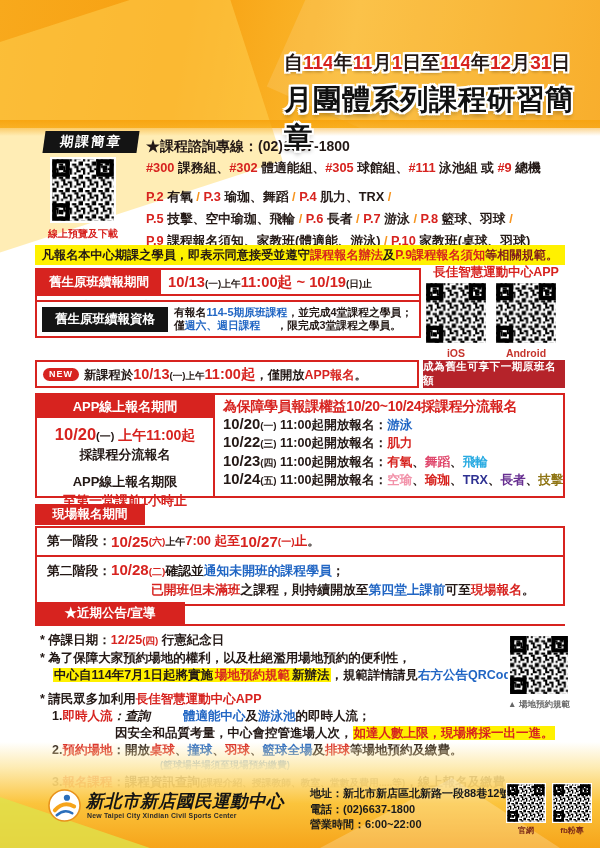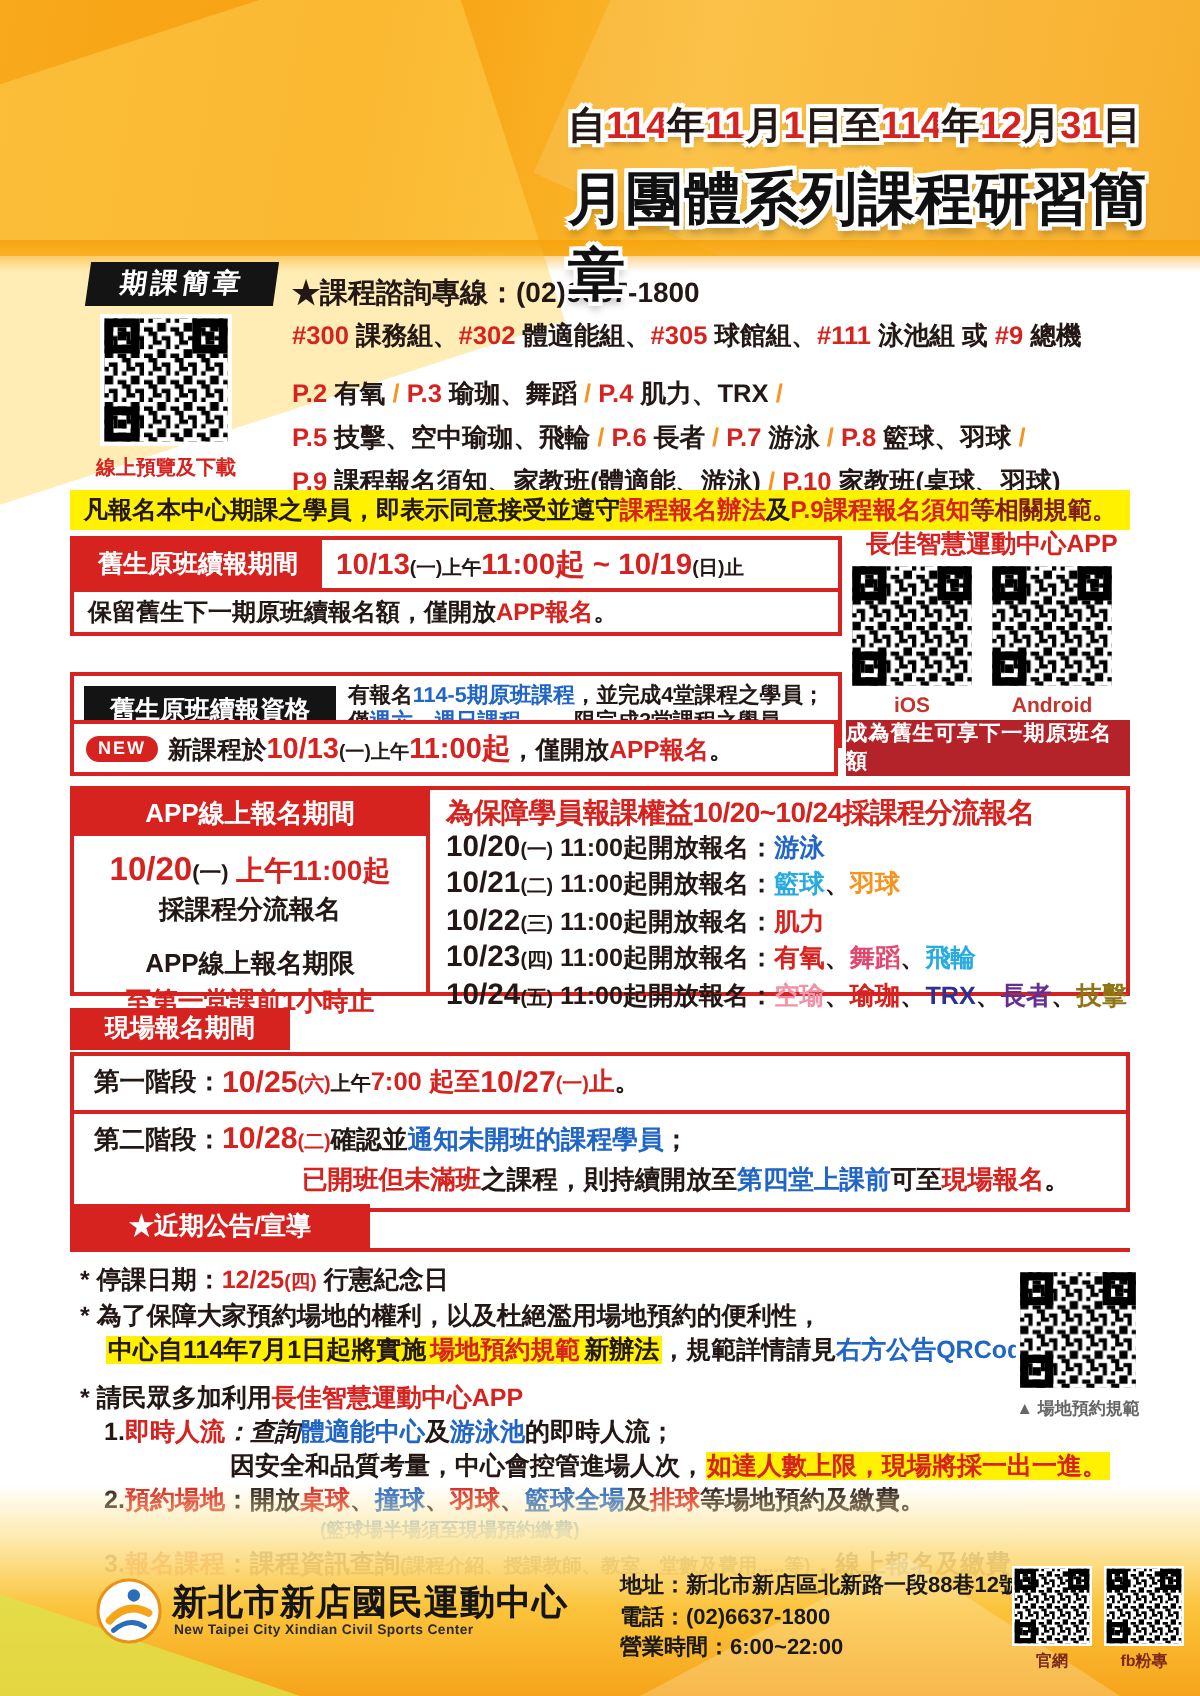--- a/index.html
+++ b/index.html
@@ -48,21 +48,21 @@
     align-items:center;justify-content:center;font-size:12.2px;}
 
   
   .rbox{border:2px solid #d7231f;background:#fff;box-sizing:border-box;}
   .renewal{left:35px;top:268px;width:386px;}
   .renewal-r1{display:flex;align-items:center;height:24px;border-bottom:2px solid #d7231f;}
   .badge-red{background:#d7231f;color:#fff;display:flex;align-items:center;justify-content:center;}
   .renewal-badge{width:124px;height:24px;font-size:12.5px;flex:0 0 auto;}
   .renewal-period{margin-left:7px;font-size:12.5px;white-space:nowrap;}
   .renewal-note{height:20px;display:flex;align-items:center;padding-left:7px;font-size:12px;}
-  .qual{left:35px;top:336px;width:386px;height:38px;display:flex;align-items:center;}
+  .qual{left:35px;top:300px;width:386px;height:38px;display:flex;align-items:center;}
   .qual-badge{background:#141414;color:#fff;width:126px;height:25px;margin-left:5px;
     display:flex;align-items:center;justify-content:center;font-size:12.5px;flex:0 0 auto;}
   .qual-text{margin-left:6px;font-size:10.8px;line-height:13.5px;}
 
   .app-promo-title{left:420px;top:264px;width:152px;text-align:center;color:#d7231f;font-size:12.5px;}
   .qr-ios{left:424px;top:281px;width:64px;height:64px;}
   .qr-android{left:494px;top:281px;width:64px;height:64px;}
   .qr-ios-cap{left:424px;top:347px;width:64px;text-align:center;font-size:10.5px;color:#c5342c;}
   .qr-android-cap{left:490px;top:347px;width:72px;text-align:center;font-size:10.5px;color:#c5342c;}
 
@@ -111,21 +111,21 @@
   .i3{left:52px;top:774px;}
 
   
   .bottom-band{position:absolute;left:0;top:742px;width:600px;height:106px;
     background:linear-gradient(180deg,rgba(255,244,214,0) 0%,rgba(253,232,166,.85) 24%,#fbc43c 58%,#f6a41a 100%);}
   .bottom-band::before{content:"";position:absolute;left:0;bottom:0;width:150px;height:58px;
     background:#dfe24b;clip-path:polygon(0 100%,100% 100%,0 12%);opacity:.8;}
   .bottom-band::after{content:"";position:absolute;right:40px;bottom:0;width:240px;height:70px;
     background:rgba(255,255,255,.22);clip-path:polygon(0 100%,100% 100%,55% 0);}
   .logo{left:48px;top:789px;width:33px;height:33px;}
-  .f-name{left:86px;top:789px;font-size:17.5px;font-weight:900;color:#151515;letter-spacing:.5px;}
+  .f-name{left:86px;top:789px;font-size:17.5px;font-weight:900;color:#151515;letter-spacing:.5px;font-style:italic;}
   .f-name-en{left:87px;top:812px;font-size:6.9px;color:#2b2b2b;letter-spacing:.2px;}
   .f-info{left:310px;top:786px;font-size:11px;line-height:15.5px;color:#1a1a1a;}
   .qr-web{left:506px;top:783px;width:40px;height:40px;}
   .qr-fb{left:552px;top:783px;width:40px;height:40px;}
   .qr-web-cap{left:504px;top:825px;width:44px;text-align:center;font-size:8px;color:#7c2a16;}
   .qr-fb-cap{left:548px;top:825px;width:48px;text-align:center;font-size:8px;color:#7c2a16;}
 </style>
 </head>
 <body>
 
@@ -235,21 +235,20 @@
     <div class="appreg-left">
       <div class="badge-red appreg-left-header">APP線上報名期間</div>
       <div class="appreg-start"><span class="lg" style="color: rgb(215, 35, 31);">10/20</span><span class="sm" style="color: rgb(35, 24, 21);">(一)</span><span style="color: rgb(215, 35, 31);"> 上午11:00起</span></div>
       <div class="appreg-mode">採課程分流報名</div>
       <div class="appreg-deadline-label">APP線上報名期限</div>
       <div class="appreg-deadline">至第一堂課前1小時止</div>
     </div>
     <div class="appreg-right">
       <div class="appreg-title">為保障學員報課權益10/20~10/24採課程分流報名</div>
       <div class="appreg-row"><span class="lg" style="color: rgb(35, 24, 21);">10/20</span><span class="sm" style="color: rgb(35, 24, 21);">(一)</span><span style="color: rgb(35, 24, 21);"> 11:00起開放報名：</span><span style="color: rgb(33, 102, 196);">游泳</span></div>
-      <div class="appreg-row"><span class="lg" style="color: rgb(35, 24, 21);">10/21</span><span class="sm" style="color: rgb(35, 24, 21);">(二)</span><span style="color: rgb(35, 24, 21);"> 11:00起開放報名：</span><span style="color: rgb(41, 171, 226);">籃球</span><span style="color: rgb(35, 24, 21);">、</span><span style="color: rgb(247, 148, 30);">羽球</span></div>
       <div class="appreg-row"><span class="lg" style="color: rgb(35, 24, 21);">10/22</span><span class="sm" style="color: rgb(35, 24, 21);">(三)</span><span style="color: rgb(35, 24, 21);"> 11:00起開放報名：</span><span style="color: rgb(215, 35, 31);">肌力</span></div>
       <div class="appreg-row"><span class="lg" style="color: rgb(35, 24, 21);">10/23</span><span class="sm" style="color: rgb(35, 24, 21);">(四)</span><span style="color: rgb(35, 24, 21);"> 11:00起開放報名：</span><span style="color: rgb(215, 35, 31);">有氧</span><span style="color: rgb(35, 24, 21);">、</span><span style="color: rgb(224, 72, 109);">舞蹈</span><span style="color: rgb(35, 24, 21);">、</span><span style="color: rgb(41, 171, 226);">飛輪</span></div>
       <div class="appreg-row"><span class="lg" style="color: rgb(35, 24, 21);">10/24</span><span class="sm" style="color: rgb(35, 24, 21);">(五)</span><span style="color: rgb(35, 24, 21);"> 11:00起開放報名：</span><span style="color: rgb(242, 146, 169);">空瑜</span><span style="color: rgb(35, 24, 21);">、</span><span style="color: rgb(215, 35, 31);">瑜珈</span><span style="color: rgb(35, 24, 21);">、</span><span style="color: rgb(46, 49, 146);">TRX</span><span style="color: rgb(35, 24, 21);">、</span><span style="color: rgb(103, 46, 145);">長者</span><span style="color: rgb(35, 24, 21);">、</span><span style="color: rgb(143, 117, 20);">技擊</span></div>
     </div>
   </div>
 
   <div class="abs badge-red onsite-badge">現場報名期間</div>
   <div class="abs rbox onsite">
     <div class="onsite-r1">
         <span style="color: rgb(35, 24, 21);">第一階段：</span>
@@ -272,21 +271,21 @@
     <div class="badge-red ann-badge">★近期公告/宣導</div>
   </div>
   <div class="abs bullet b1"><span style="color: rgb(35, 24, 21);">* </span><span style="color: rgb(35, 24, 21);">停課日期：</span><span style="color: rgb(215, 35, 31);">12/25</span><span class="sm" style="color: rgb(215, 35, 31);">(四)</span><span style="color: rgb(35, 24, 21);"> 行憲紀念日</span></div>
   <div class="abs bullet b2a"><span style="color: rgb(35, 24, 21);">* </span><span style="color: rgb(35, 24, 21);">為了保障大家預約場地的權利，以及杜絕濫用場地預約的便利性，</span></div>
   <div class="abs bullet b2b"><span class="hl" style="color: rgb(35, 24, 21); background-color: rgb(255, 241, 0);">中心自114年7月1日起將實施</span><span class="hl" style="color: rgb(215, 35, 31); background-color: rgb(255, 241, 0);">場地預約規範</span><span class="hl" style="color: rgb(35, 24, 21); background-color: rgb(255, 241, 0);">新辦法</span><span style="color: rgb(35, 24, 21);">，規範詳情請見</span><span style="color: rgb(33, 102, 196);">右方公告QRCode</span><span style="color: rgb(35, 24, 21);">。</span></div>
   <svg class="qr abs qr-venue">
       <use href="#qr-sym"></use>
     </svg>
   <div class="abs qr-venue-cap">▲ 場地預約規範</div>
   <div class="abs bullet b3"><span style="color: rgb(35, 24, 21);">* </span><span style="color: rgb(35, 24, 21);">請民眾多加利用</span><span style="color: rgb(215, 35, 31);">長佳智慧運動中心APP</span></div>
-  <div class="abs bullet i1a"><span style="color: rgb(35, 24, 21);">1.</span><span style="color: rgb(215, 35, 31);">即時人流</span><span style="color: rgb(35, 24, 21); font-style: italic;">：查詢</span><span style="color: rgb(33, 102, 196);">體適能中心</span><span style="color: rgb(35, 24, 21);">及</span><span style="color: rgb(33, 102, 196);">游泳池</span><span style="color: rgb(35, 24, 21);">的即時人流；</span></div>
+  <div class="abs bullet i1a"><span style="color: rgb(35, 24, 21);">1.</span><span style="color: rgb(215, 35, 31);">即時人流</span><span style="color: rgb(35, 24, 21); font-style: italic;">：查詢</span><span style="color: rgb(33, 102, 196); padding-left: 33px;">體適能中心</span><span style="color: rgb(35, 24, 21);">及</span><span style="color: rgb(33, 102, 196);">游泳池</span><span style="color: rgb(35, 24, 21);">的即時人流；</span></div>
   <div class="abs bullet i1b"><span style="color: rgb(35, 24, 21);">因安全和品質考量，中心會控管進場人次，</span><span class="hl" style="color: rgb(215, 35, 31); background-color: rgb(255, 241, 0);">如達人數上限，現場將採一出一進。</span></div>
   <div class="abs bullet i2"><span style="color: rgb(35, 24, 21);">2.</span><span style="color: rgb(215, 35, 31);">預約場地</span><span style="color: rgb(35, 24, 21);">：開放</span><span style="color: rgb(215, 35, 31);">桌球</span><span style="color: rgb(35, 24, 21);">、</span><span style="color: rgb(33, 102, 196);">撞球</span><span style="color: rgb(35, 24, 21);">、</span><span style="color: rgb(215, 35, 31);">羽球</span><span style="color: rgb(35, 24, 21);">、</span><span style="color: rgb(33, 102, 196);">籃球全場</span><span style="color: rgb(35, 24, 21);">及</span><span style="color: rgb(215, 35, 31);">排球</span><span style="color: rgb(35, 24, 21);">等場地預約及繳費。</span></div>
   <div class="abs i2sub">(籃球場半場須至現場預約繳費)</div>
   <div class="abs bullet i3"><span style="color: rgb(35, 24, 21);">3.</span><span style="color: rgb(215, 35, 31);">報名課程</span><span style="color: rgb(35, 24, 21);">：</span><span style="color: rgb(35, 24, 21);">課程資訊查詢</span><span class="sm" style="color: rgb(89, 87, 87);">(課程介紹、授課教師、教室、堂數及費用.....等)</span><span style="color: rgb(35, 24, 21);">，線上報名及繳費。</span></div>
 
   <div class="bottom-band"></div>
   <svg class="abs logo">
       <use href="#logo-sym"></use>
     </svg>
   <div class="abs f-name">新北市新店國民運動中心</div>

